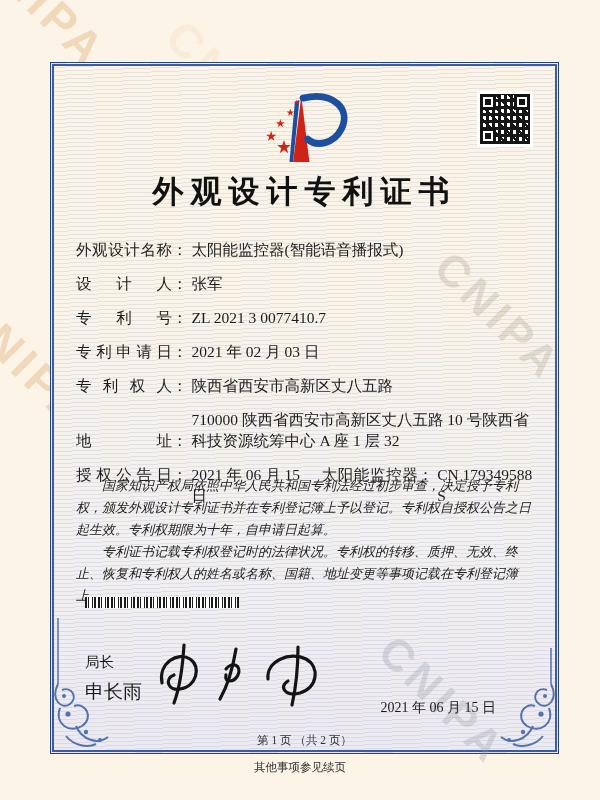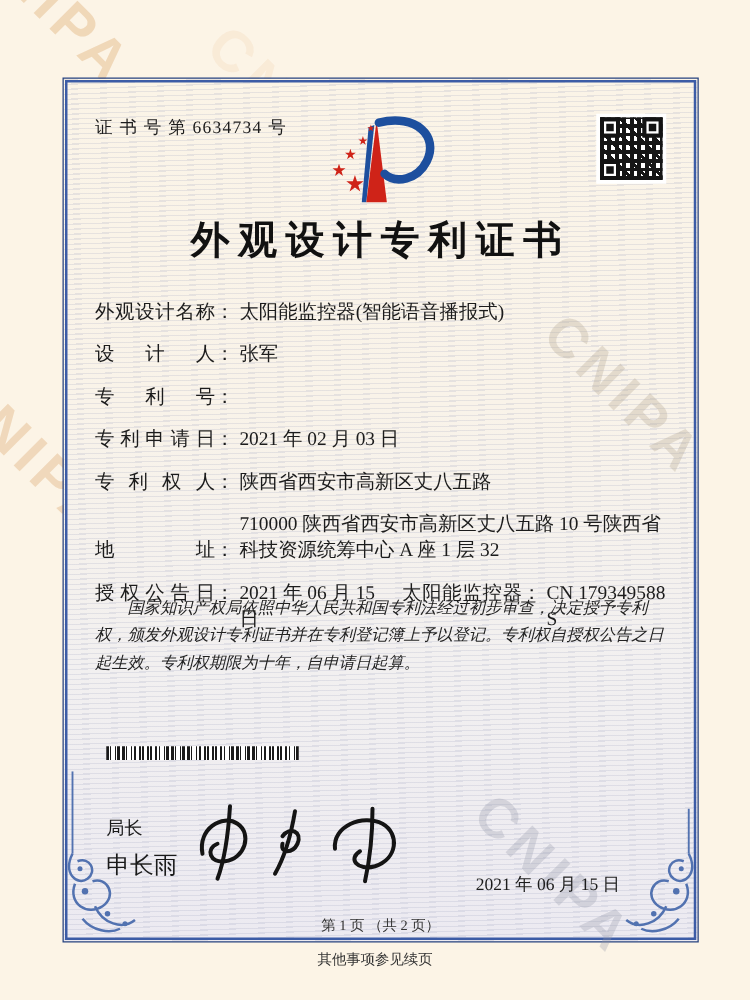--- a/index.html
+++ b/index.html
@@ -91,21 +91,20 @@
   <div class="wm wm3">CNIPA</div>
 
   <div class="frame">
     <div class="frame-inner"></div>
 
     <div class="wm wm4">CNIPA</div>
     <div class="wm wm5">CNIPA</div>
 
     <div class="content">
 
-      <div class="cert-no">证 书 号 第 6634734 号</div>
 
       <div class="logo">
         <svg viewBox="0 0 120 90" width="110" height="82">
           <polygon points="50,14 44,80 48,80 55,12" fill="#1d4f9e"></polygon>
           <polygon points="57,8 48,80 66,80" fill="#cf2318"></polygon>
           <path d="M59,10 C92,2 112,22 101,44 C93,60 74,64 64,55" fill="none" stroke="#1d4f9e" stroke-width="7.5" stroke-linecap="round"></path>
           <g fill="#cf2318">
             <path transform="translate(38,64) scale(8)" d="M0,-1 L0.225,-0.31 L0.951,-0.31 L0.363,0.118 L0.588,0.809 L0,0.382 L-0.588,0.809 L-0.363,0.118 L-0.951,-0.31 L-0.225,-0.31 Z"></path>
             <path transform="translate(24,52) scale(6)" d="M0,-1 L0.225,-0.31 L0.951,-0.31 L0.363,0.118 L0.588,0.809 L0,0.382 L-0.588,0.809 L-0.363,0.118 L-0.951,-0.31 L-0.225,-0.31 Z"></path>
             <path transform="translate(34,38) scale(5)" d="M0,-1 L0.225,-0.31 L0.951,-0.31 L0.363,0.118 L0.588,0.809 L0,0.382 L-0.588,0.809 L-0.363,0.118 L-0.951,-0.31 L-0.225,-0.31 Z"></path>
@@ -132,20 +131,21 @@
           <span class="fvalue">太阳能监控器(智能语音播报式)</span>
         </div>
         <div class="frow">
           <span class="flabel">设计人</span>
             <span class="fcolon">：</span>
           <span class="fvalue">张军</span>
         </div>
         <div class="frow">
           <span class="flabel">专利号</span>
             <span class="fcolon">：</span>
+          <span class="fvalue">ZL 2021 3 0077410.7</span>
         </div>
         <div class="frow">
           <span class="flabel">专利申请日</span>
             <span class="fcolon">：</span>
           <span class="fvalue">2021 年 02 月 03 日</span>
         </div>
         <div class="frow">
           <span class="flabel">专利权人</span>
             <span class="fcolon">：</span>
           <span class="fvalue">陕西省西安市高新区丈八五路</span>
@@ -164,20 +164,21 @@
           <div class="grant-group second">
             <span class="flabel">太阳能监控器</span>
               <span class="fcolon">：</span>
             <span class="fvalue">CN 179349588 S</span>
           </div>
         </div>
       </div>
 
       <div class="legal">
         <p>国家知识产权局依照中华人民共和国专利法经过初步审查，决定授予专利权，颁发外观设计专利证书并在专利登记簿上予以登记。专利权自授权公告之日起生效。专利权期限为十年，自申请日起算。</p>
+        <p>专利证书记载专利权登记时的法律状况。专利权的转移、质押、无效、终止、恢复和专利权人的姓名或名称、国籍、地址变更等事项记载在专利登记簿上。</p>
       </div>
 
       <div class="barcode"></div>
 
       <div class="director">局长</div>
       <div class="director-name">申长雨</div>
 
       <div class="signature">
         <svg viewBox="0 0 210 68" width="212" height="68">
           <g fill="none" stroke="#141414" stroke-width="3.2" stroke-linecap="round">

